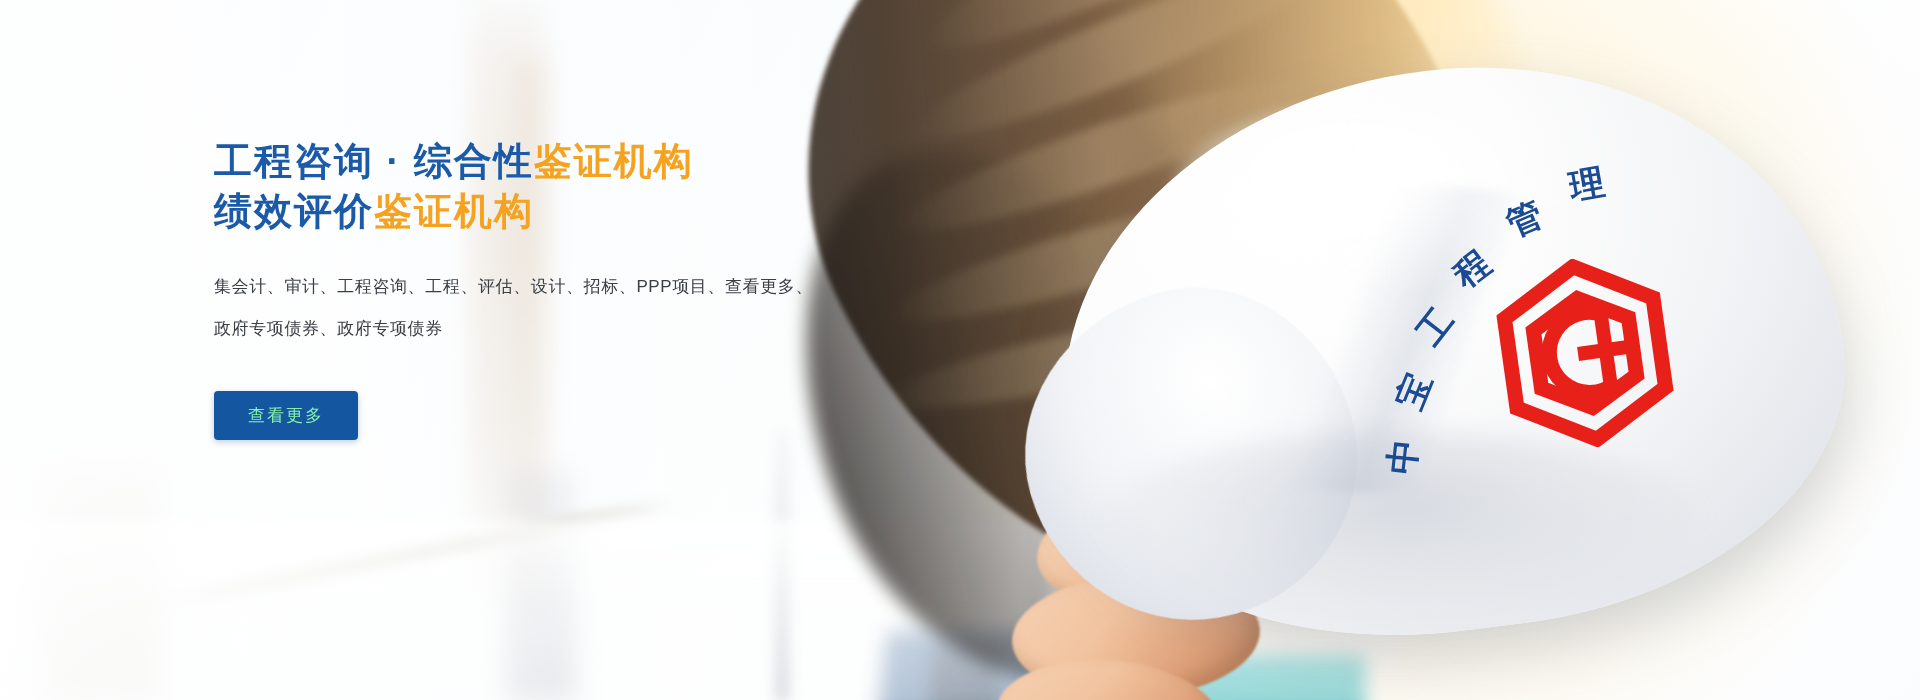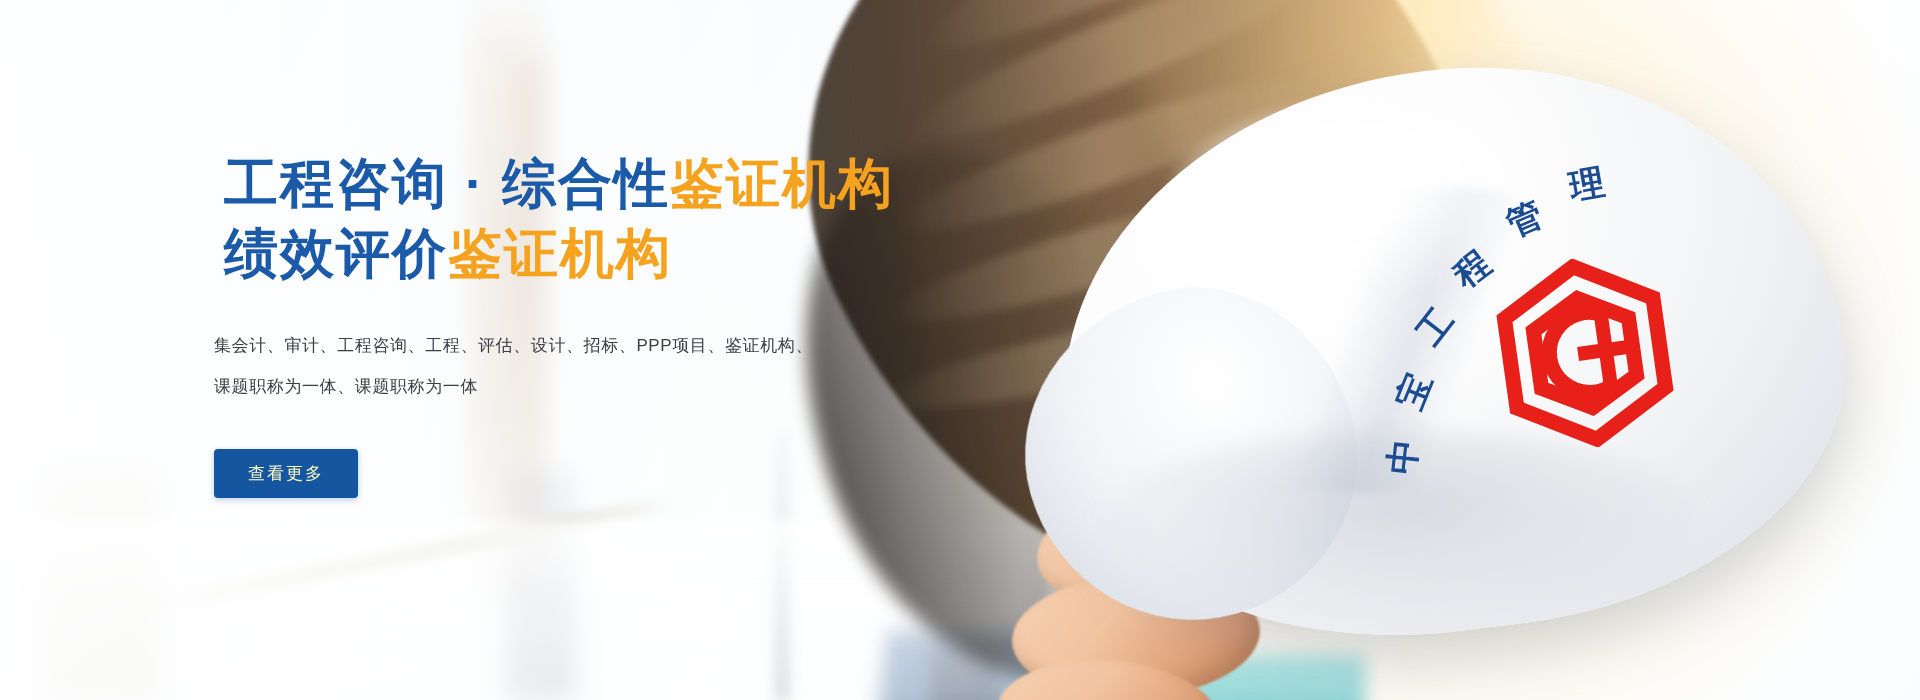--- a/index.html
+++ b/index.html
@@ -213,39 +213,38 @@
     position:absolute;left:238px;top:120px;
     font-size:86px;font-weight:700;letter-spacing:6px;
     color:#e2e7ee;
     font-family:"Liberation Sans","DejaVu Sans",sans-serif;
     white-space:nowrap;
     user-select:none;
     opacity:.92;
   }
   .headline{
     position:relative;
-    font-size:54px;font-weight:700;line-height:1.30;
+    font-size:38px;font-weight:700;line-height:1.30;
     letter-spacing:2px;
     color:#1a5aa8;
     font-family:"Liberation Sans","DejaVu Sans",sans-serif;
     white-space:nowrap;
-    margin-left:10px;
   }
   .headline .accent{color:#f5a21e;}
   .headline .hl-line{display:block;}
   .desc{
     position:relative;margin-top:30px;
     font-size:17px;line-height:2.45;color:#3a3f45;letter-spacing:.6px;
     font-family:"Liberation Sans","DejaVu Sans",sans-serif;
     max-width:590px;
   }
   .desc span{display:block;white-space:nowrap;}
   .cta{
     position:relative;display:inline-block;margin-top:24px;
-    background:#1456a0;color:#fef9c3;
+    background:#1456a0;color:#86efac;
     font-size:17px;letter-spacing:2px;
     padding:13px 34px;
     border:none;border-radius:4px;
     cursor:pointer;
     font-family:"Liberation Sans","DejaVu Sans",sans-serif;
     box-shadow:0 2px 6px rgba(20,86,160,.28);
   }
 </style>
 </head>
 <body>
@@ -316,20 +315,20 @@
   </div>
 
 
   <div class="copy">
     <h1 class="headline">
       <span class="hl-line"><span>工程咨询 · 综合性</span><span class="accent">鉴证机构</span></span>
       <span class="hl-line"><span>绩效评价</span><span class="accent">鉴证机构</span></span>
     </h1>
 
     <p class="desc">
-      <span>集会计、审计、工程咨询、工程、评估、设计、招标、PPP项目、鉴证机构、</span>
-      <span>课题职称为一体、课题职称为一体</span>
+      <span>集会计、审计、工程咨询、工程、评估、设计、招标、PPP项目、查看更多、</span>
+      <span>政府专项债券、政府专项债券</span>
     </p>
 
     <button class="cta">查看更多</button>
   </div>
 
 </div>
 
 </body></html>

